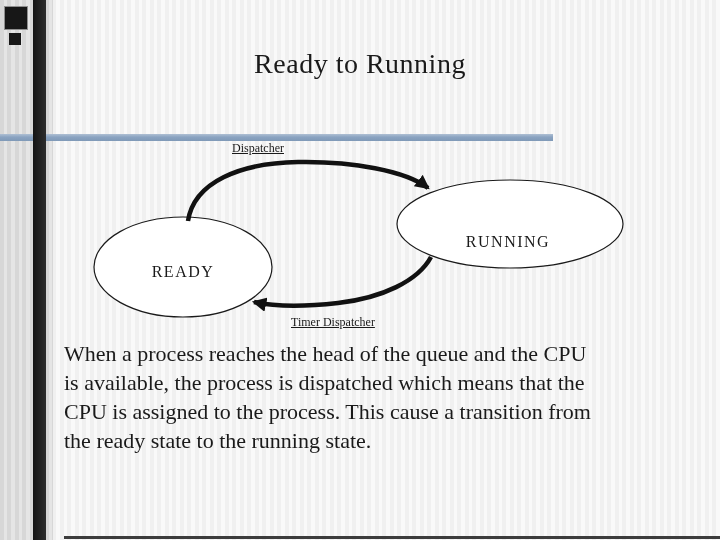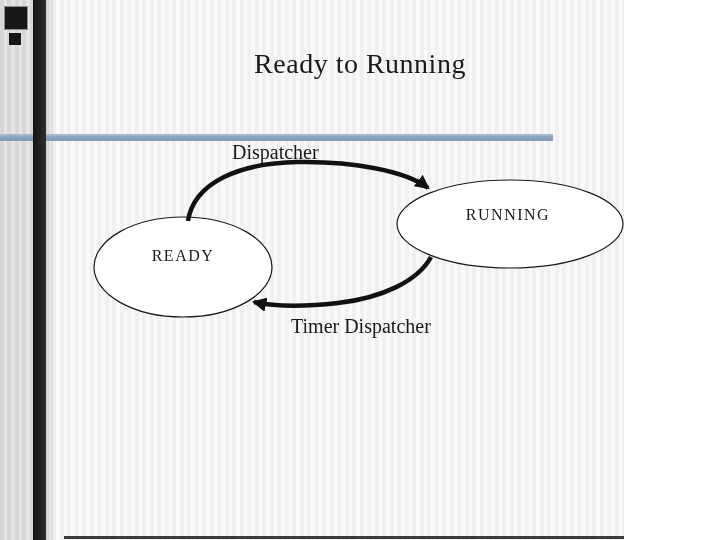--- a/index.html
+++ b/index.html
@@ -1,18 +1,18 @@
 <!DOCTYPE html>
 <html><head>
 <meta charset="utf-8">
 <style>
   html,body{margin:0;padding:0;}
   #slide{
     position:relative;
-    width:624px;height:540px;
+    width:720px;height:540px;
     overflow:hidden;
     background:repeating-linear-gradient(90deg,#f0f0f0 0 3.75px,#f9f9f9 3.75px 7.5px);
     font-family:"Liberation Serif","DejaVu Serif",serif;
     color:#1a1a1a;
   }
   .left-stripe-zone{
     position:absolute;left:0;top:0;width:53px;height:540px;
     background:repeating-linear-gradient(90deg,#d7d7d7 0 3.75px,#e5e5e5 3.75px 7.5px);
   }
   .left-bar{
@@ -33,29 +33,29 @@
   }
   .bottom-line{
     position:absolute;left:64px;top:536px;width:656px;height:3px;
     background:#3c3c3c;
   }
   .page-title{
     position:absolute;left:0;top:48px;width:720px;
     text-align:center;font-size:28px;letter-spacing:0.5px;
   }
   .diagram-svg{position:absolute;left:0;top:0;width:720px;height:540px;}
-  .diag-label{position:absolute;font-size:20px;white-space:nowrap;}
+  .diag-label{position:absolute;font-size:12px;white-space:nowrap;text-decoration:underline;}
   .dispatcher-label{left:232px;top:141px;}
   .timer-label{left:291px;top:315px;}
   .state-label{
     position:absolute;font-size:16px;letter-spacing:1.5px;white-space:nowrap;
     transform:translate(-50%,-50%);
   }
-  .ready-label{left:183px;top:256px;}
-  .running-label{left:508px;top:215px;}
+  .ready-label{left:183px;top:272px;}
+  .running-label{left:508px;top:242px;}
   .para{
     position:absolute;left:64px;width:600px;
     font-size:22px;line-height:29px;
   }
   .para-1{top:339px;}
   .para-2{top:469px;}
 </style>
 </head>
 <body>
 
@@ -80,14 +80,15 @@
     <ellipse cx="510" cy="224" rx="113" ry="44" fill="#ffffff" stroke="#1a1a1a" stroke-width="1.2"></ellipse>
     <path d="M 188 221 C 194 182 240 163 298 162 C 352 161 406 171 428 188" fill="none" stroke="#111" stroke-width="4.5" marker-end="url(#arrowhead)"></path>
     <path d="M 431 257 C 418 281 382 298 338 303 C 303 307 272 306 254 302" fill="none" stroke="#111" stroke-width="4.5" marker-end="url(#arrowhead)"></path>
   </svg>
 
   <div class="diag-label dispatcher-label">Dispatcher</div>
   <div class="diag-label timer-label">Timer Dispatcher</div>
   <div class="state-label ready-label">READY</div>
   <div class="state-label running-label">RUNNING</div>
 
+  <div class="para para-1">When a process reaches the head of the queue and the CPU<br>is available, the process is dispatched which means that the<br>CPU is assigned to the process. This cause a transition from<br>the ready state to the running state.</div>
 
 </div>
 
 </body></html>

